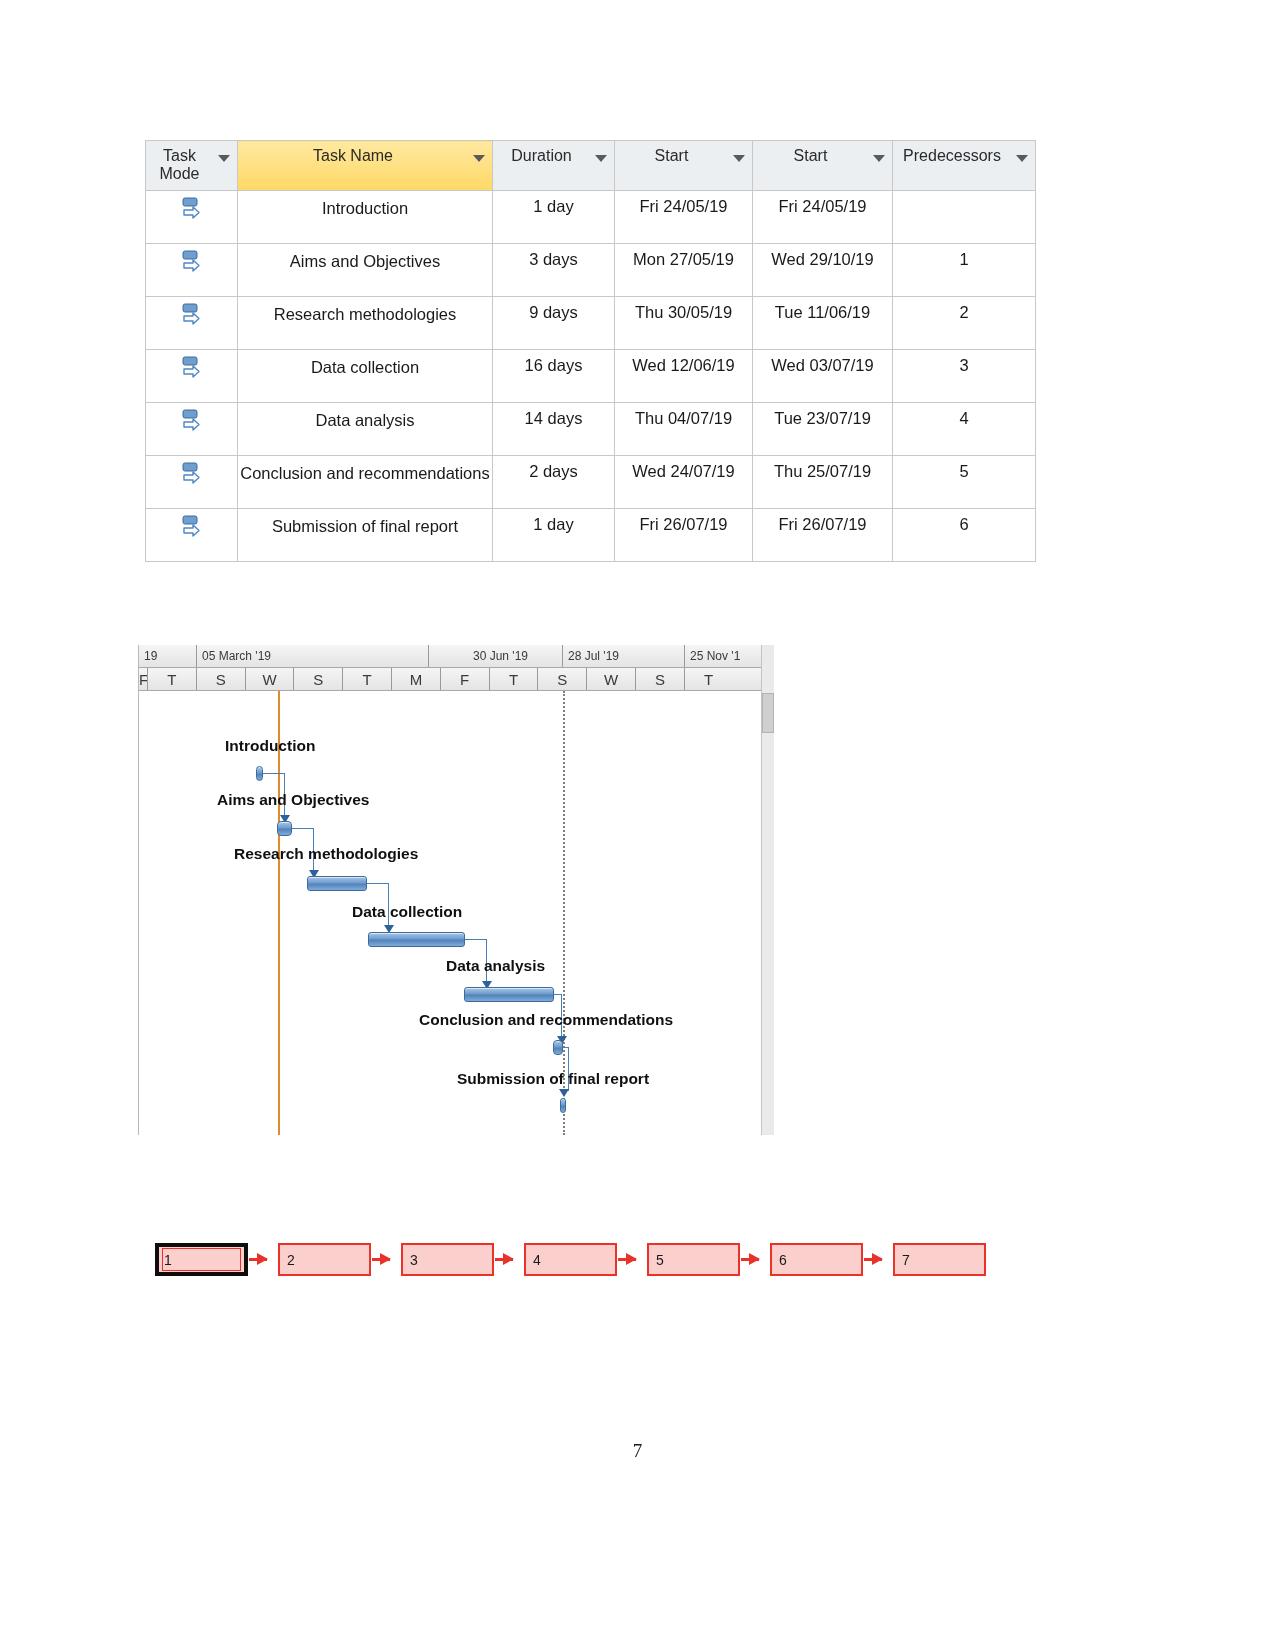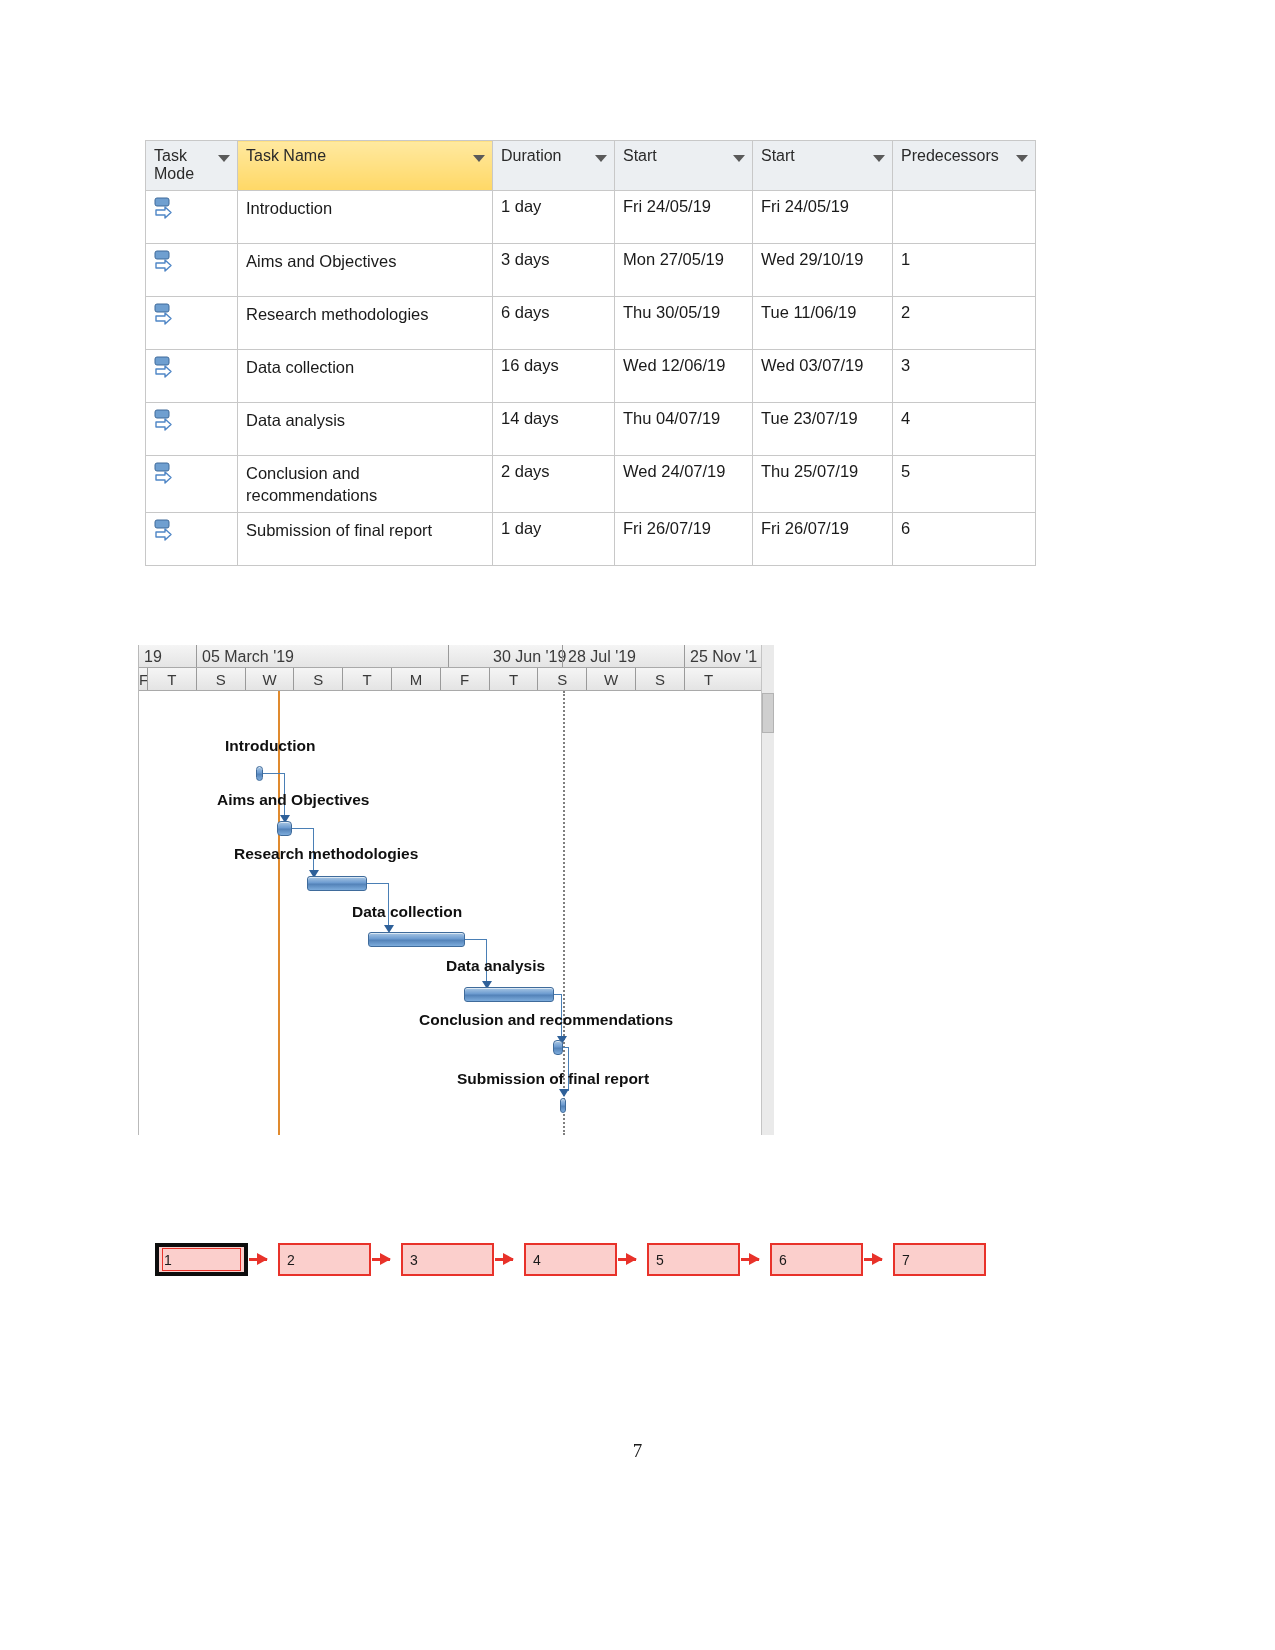--- a/index.html
+++ b/index.html
@@ -20,23 +20,23 @@
   }
   table.task-table {
     border-collapse: collapse;
     width: 890px;
     table-layout: fixed;
     font-size: 16.5px;
     color: #1a1a1a;
   }
   table.task-table th, table.task-table td {
     border: 1px solid #c8c8c8;
-    padding: 6px 8px;
+    padding: 6px 0;
     vertical-align: top;
-    text-align: left;
+    text-align: center;
     font-weight: normal;
   }
   thead th {
     background: #eceff2;
     height: 48px;
     vertical-align: top;
     position: relative;
     font-size: 16px;
     color: #2a2a2a;
     border-bottom: 1px solid #b4b4b4;
@@ -83,21 +83,21 @@
   .gantt-months, .gantt-days {
     position: relative; height: 23px;
     background: #ececec;
     background: linear-gradient(180deg,#f5f5f5 0%, #e4e4e4 100%);
     border-bottom: 1px solid #a9a9a9;
     overflow: hidden;
   }
   .month-cell {
     position: absolute; top: 0; height: 23px;
     border-left: 1px solid #9a9a9a;
-    font-size: 16px; color: #3a3a3a;
+    font-size: 12px; color: #3a3a3a;
     line-height: 23px; padding-left: 5px;
     white-space: nowrap;
   }
   .day-cell {
     position: absolute; top: 0; height: 23px;
     border-left: 1px solid #9a9a9a;
     font-size: 15px; color: #3a3a3a;
     line-height: 23px; text-align: center;
   }
   .gantt-body { position: relative; height: 444px; background:#fff; }
@@ -252,21 +252,21 @@
           <td class="date-cell"><span>Mon 27/05/19</span></td>
           <td class="date-cell"><span>Wed 29/10/19</span></td>
           <td class="pred-cell"><span>1</span></td>
         </tr>
         <tr>
           <td class="mode-cell"><span class="mode-icon"><svg width="22" height="28" viewBox="0 0 22 28">
                 <rect x="1" y="1" width="14" height="8" rx="2" fill="#6f9fd0" stroke="#3f6b9b" stroke-width="1"></rect>
                 <path d="M2 13 L11 13 L11 10 L17 15.5 L11 21 L11 18 L2 18 Z" fill="#ffffff" stroke="#4f86c6" stroke-width="1.4" stroke-linejoin="round"></path>
               </svg></span></td>
           <td class="name-cell"><span>Research methodologies</span></td>
-          <td class="dur-cell"><span>6 days</span></td>
+          <td class="dur-cell"><span>9 days</span></td>
           <td class="date-cell"><span>Thu 30/05/19</span></td>
           <td class="date-cell"><span>Tue 11/06/19</span></td>
           <td class="pred-cell"><span>2</span></td>
         </tr>
         <tr>
           <td class="mode-cell"><span class="mode-icon"><svg width="22" height="28" viewBox="0 0 22 28">
                 <rect x="1" y="1" width="14" height="8" rx="2" fill="#6f9fd0" stroke="#3f6b9b" stroke-width="1"></rect>
                 <path d="M2 13 L11 13 L11 10 L17 15.5 L11 21 L11 18 L2 18 Z" fill="#ffffff" stroke="#4f86c6" stroke-width="1.4" stroke-linejoin="round"></path>
               </svg></span></td>
           <td class="name-cell"><span>Data collection</span></td>
@@ -312,21 +312,21 @@
   </table>
 </div>
 
 <div class="gantt">
 
   <div class="gantt-header">
     <div class="gantt-months" id="gantt-months">
         <div class="month-cell" style="left: 0px; width: 57px; border-left: none;">19</div>
         <div class="month-cell" style="left: 57px; width: 122px;">05 March '19</div>
         <div class="month-cell" style="left: 179px; width: 122px; margin-top: 32px;">02 Jun '19</div>
-        <div class="month-cell" style="left: 309px; width: 122px; padding-left: 44px;">30 Jun '19</div>
+        <div class="month-cell" style="left: 289px; width: 122px; padding-left: 44px;">30 Jun '19</div>
         <div class="month-cell" style="left: 423px; width: 122px;">28 Jul '19</div>
         <div class="month-cell" style="left: 545px; width: 92px;">25 Nov '1</div>
       </div>
     <div class="gantt-days" id="gantt-days">
         <div class="day-cell" style="left: 0px; width: 8px; border-left: none; text-align: left;">F</div>
         <div class="day-cell" style="left: 8px; width: 48.8px;">T</div>
         <div class="day-cell" style="left: 56.8px; width: 48.8px;">S</div>
         <div class="day-cell" style="left: 105.6px; width: 48.8px;">W</div>
         <div class="day-cell" style="left: 154.4px; width: 48.8px;">S</div>
         <div class="day-cell" style="left: 203.2px; width: 48.8px;">T</div>

